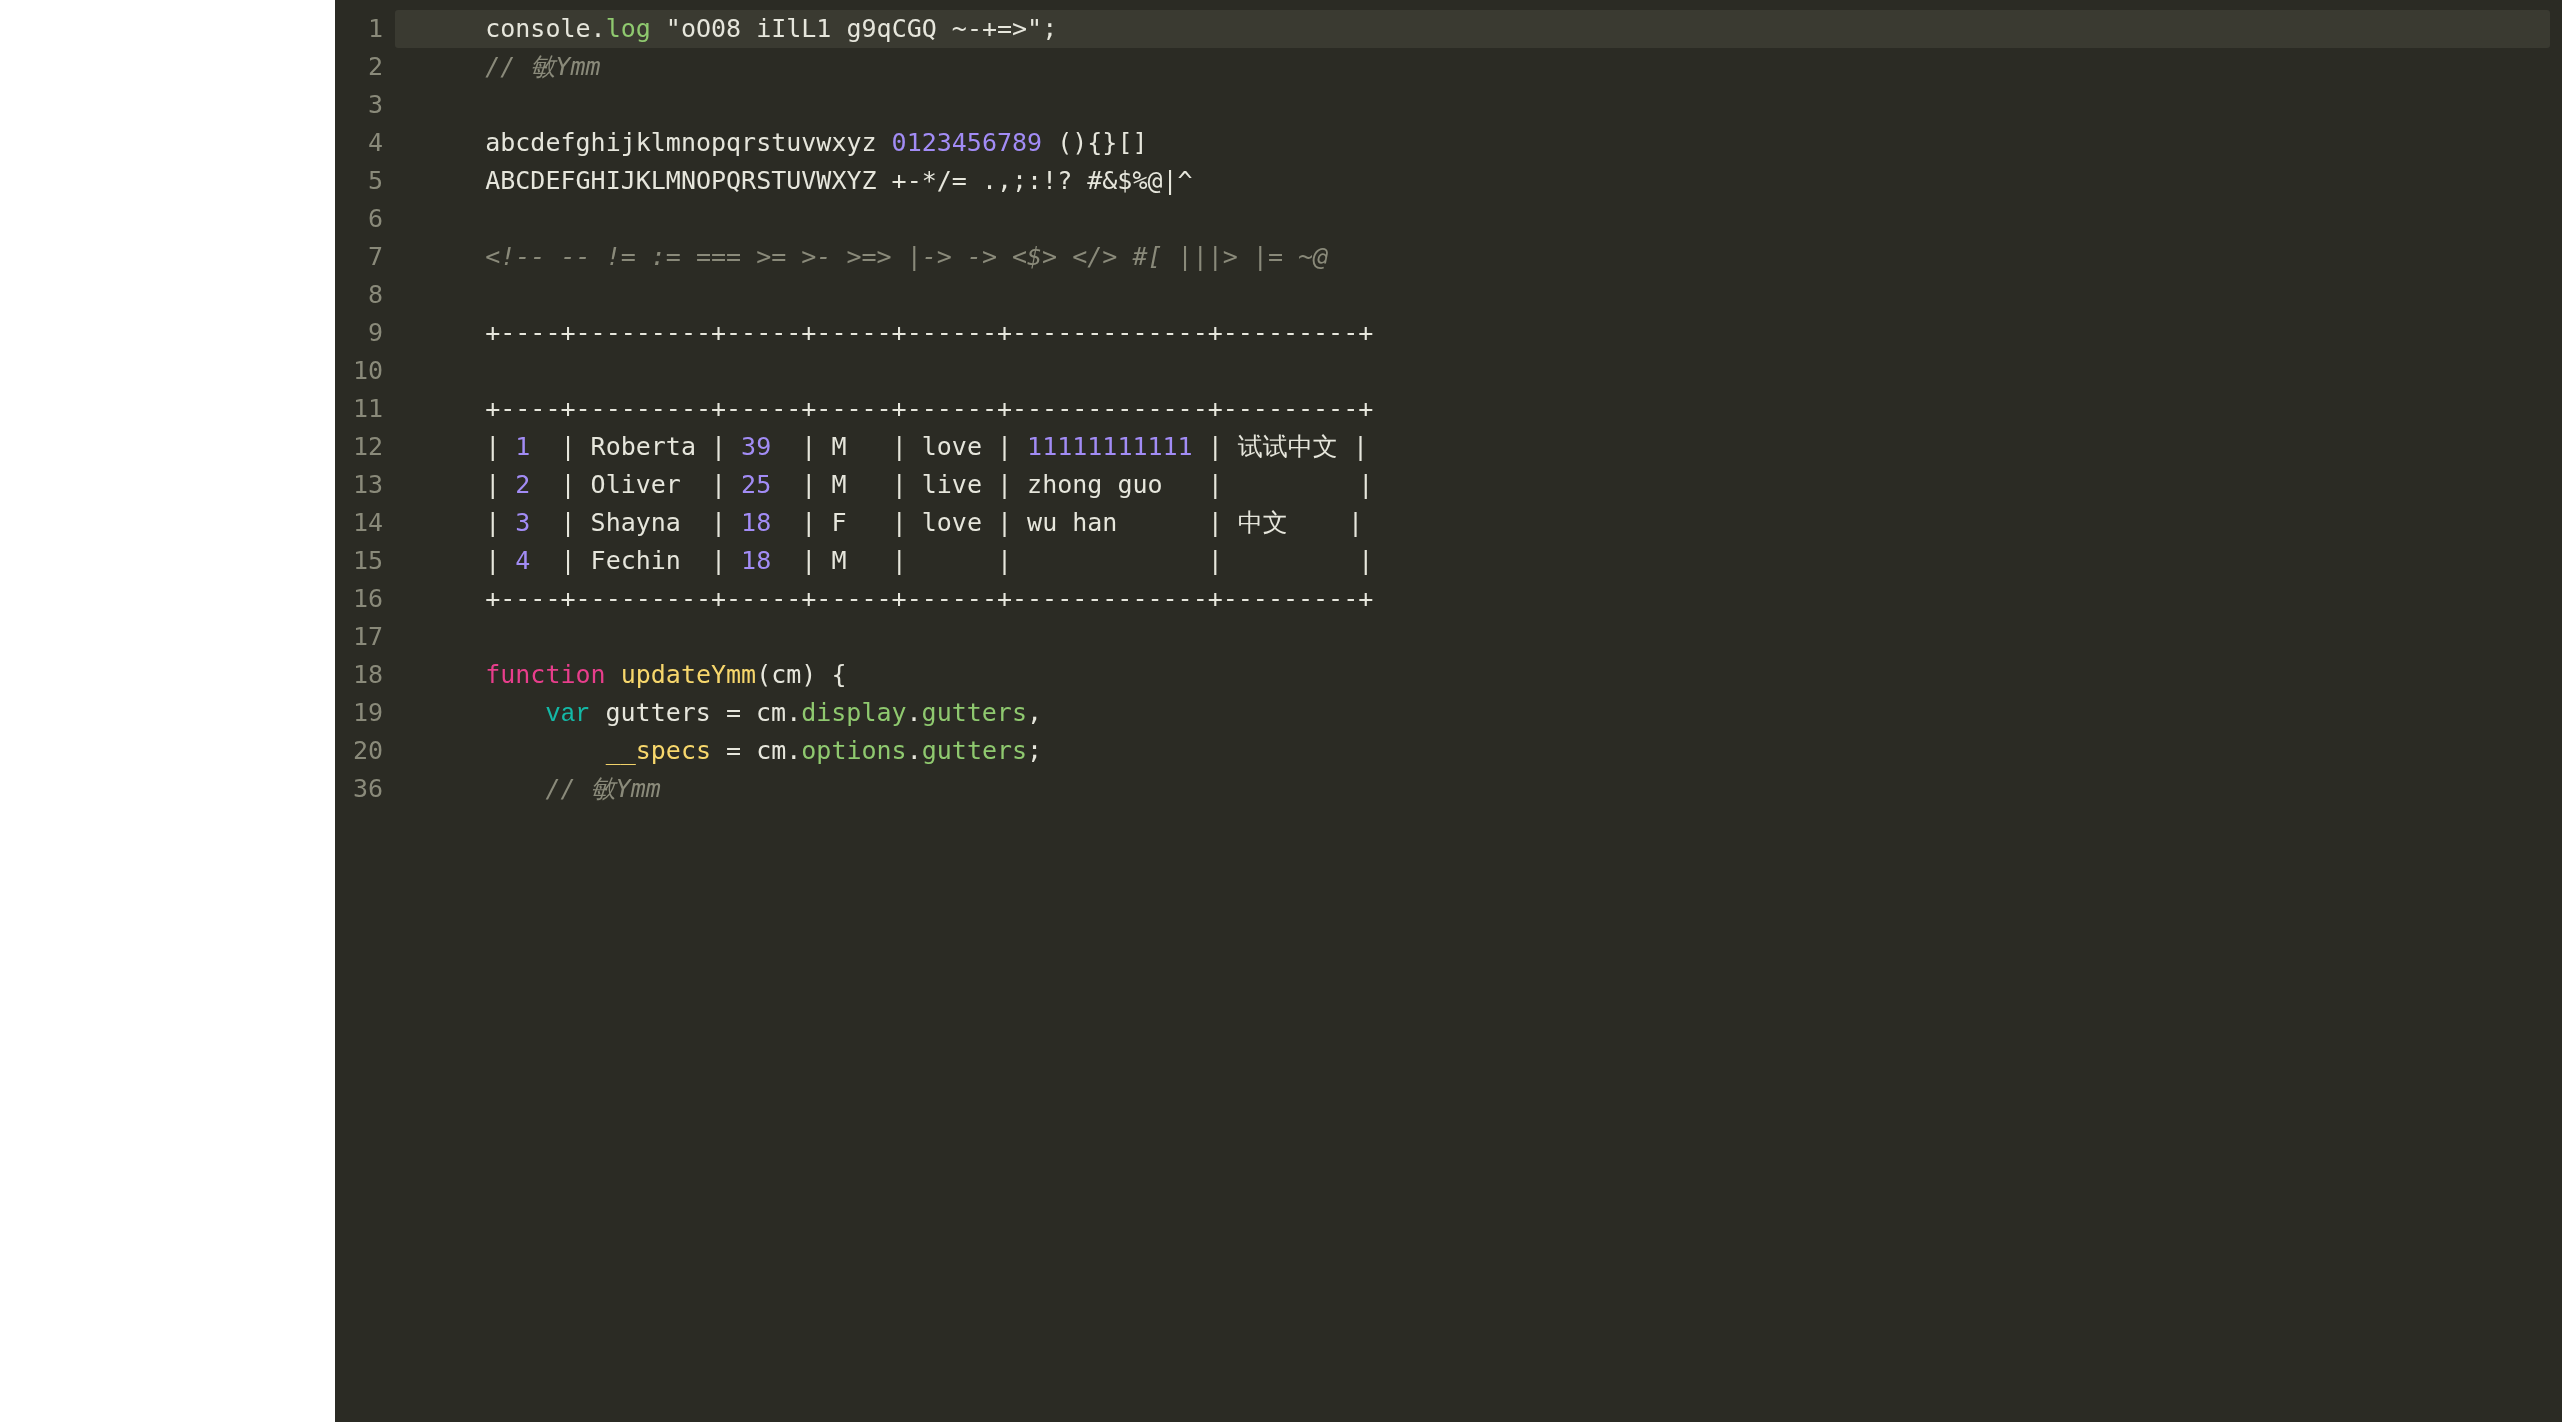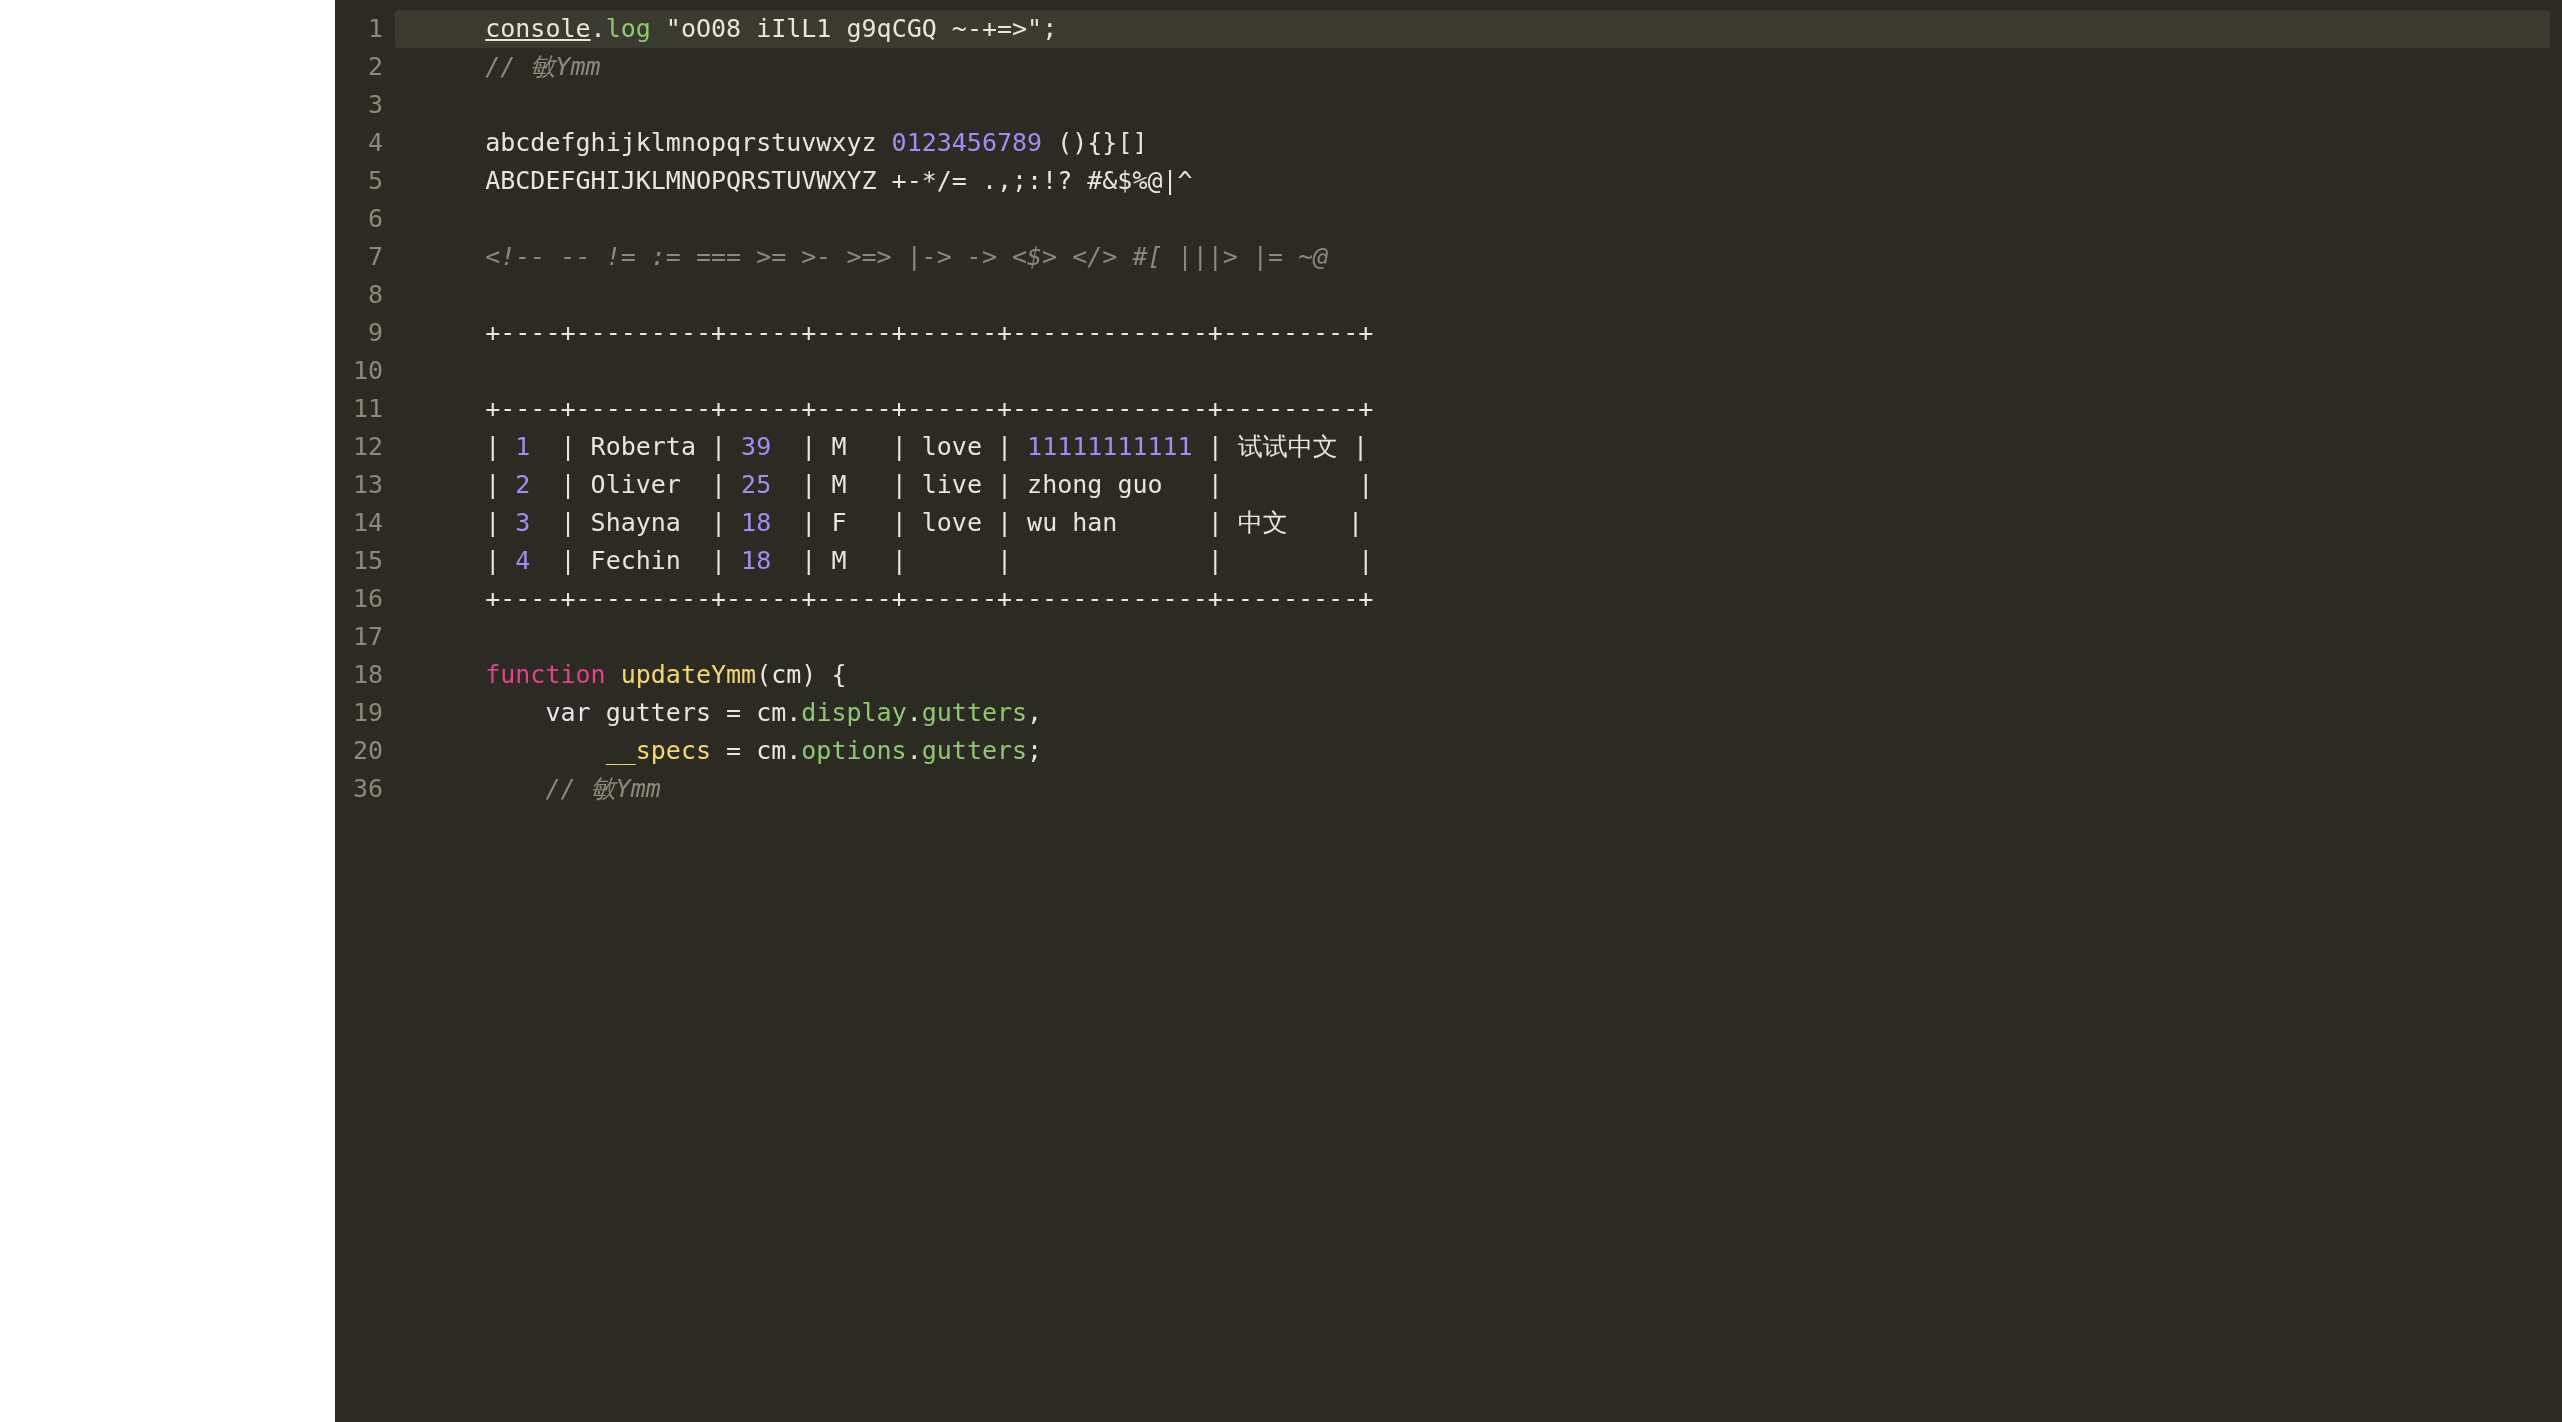--- a/index.html
+++ b/index.html
@@ -64,25 +64,25 @@
   .line.current {
     background: #3a3a31;
     border-radius: 3px;
   }
   .tok-default  { color: #e6e6dc; }
   .tok-method   { color: #8fc96f; text-align: right; }   
   .tok-string   { color: #e6e6dc; }
   .tok-comment  { color: #8a8a7a; font-style: italic; }
   .tok-number   { color: #a28cf5; text-align: right; }   
   .tok-keyword  { color: #e83e8c; }   
-  .tok-keyword2 { color: #e5e5e5; }   
+  .tok-keyword2 { color: #14b8a6; font-family: Liberation Mono, monospace; }   
   .tok-funcname { color: #f7d76c; }   
   .tok-property { color: #8fc96f; margin-top: 38px; }   
   .tok-punc     { color: #e6e6dc; }
-  .tok-obj      { color: #e6e6dc; text-decoration: underline; }
+  .tok-obj      { color: #e6e6dc; }
   .tok-underscore{ color:#f7d76c; }
 </style>
 </head>
 <body>
 
 <div class="outer">
   <div class="left-blank"></div>
 
   <div class="editor">
 

